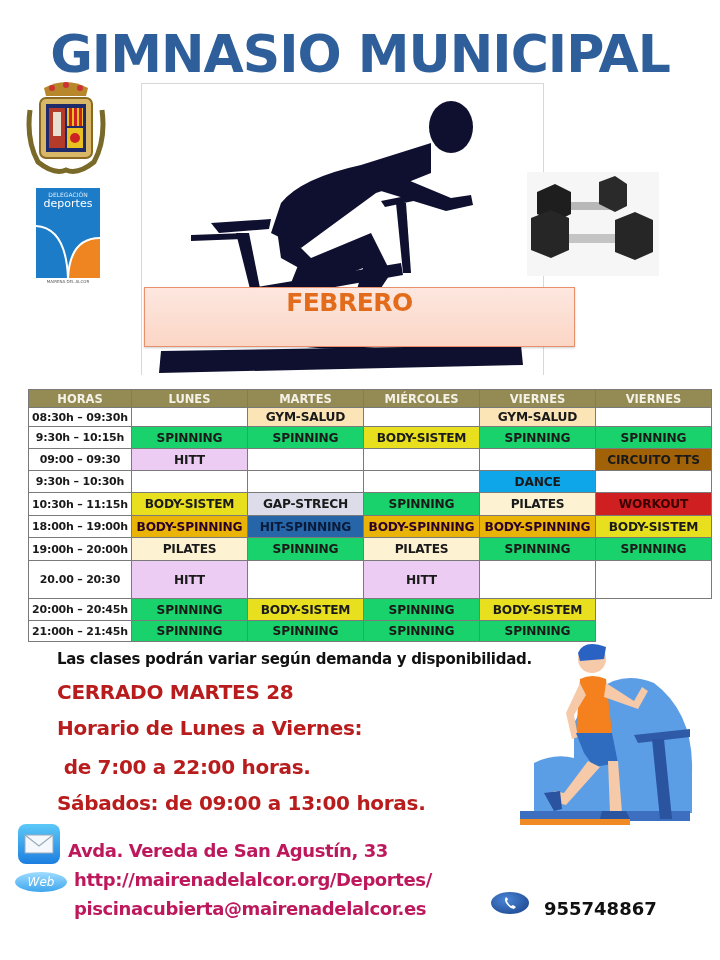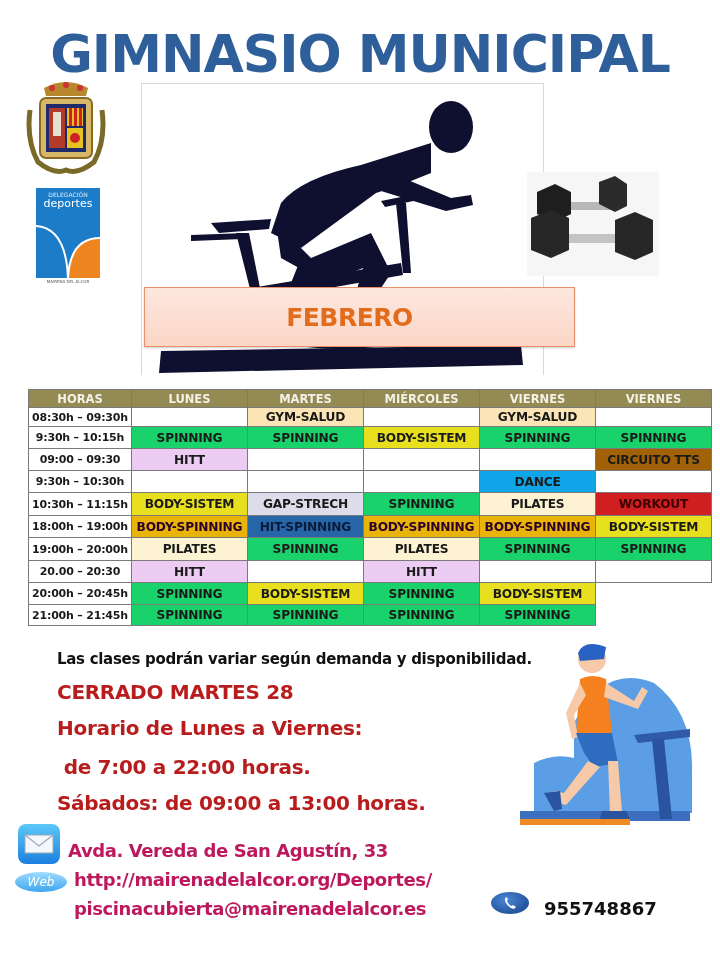--- a/index.html
+++ b/index.html
@@ -22,21 +22,21 @@
     border: 1px solid #d8d8d8; border-bottom: none; background: #fff;
   }
   .bike { position: absolute; left: 141px; top: 83px; width: 403px; height: 292px; }
 
   .dumbbell { position: absolute; left: 527px; top: 172px; width: 132px; height: 104px; }
 
   .month-banner {
     position: absolute; left: 144px; top: 287px; width: 431px; height: 60px;
     background: linear-gradient(#fde7df, #fbd6c6);
     border: 1px solid #e8906a; box-shadow: 0 1px 2px rgba(0,0,0,0.2);
-    display: flex; align-items: center; justify-content: center;
+    display: flex; justify-content: center;
   }
   .month-banner span {
     font-family: "DejaVu Sans", sans-serif; font-weight: bold; font-size: 25px;
     color: #e36c1c; letter-spacing: -0.5px; margin-left: -20px;
   }
 
   
   .schedule {
     position: absolute; left: 28px; top: 389px; border-collapse: collapse;
     font-family: "DejaVu Sans", sans-serif; font-weight: bold;
@@ -247,21 +247,21 @@
         <td class="day c-yellow">BODY-SISTEM</td>
       </tr>
       <tr style="height: 23px;">
         <td class="hora c-white">19:00h – 20:00h</td>
         <td class="day c-cream">PILATES</td>
         <td class="day c-green">SPINNING</td>
         <td class="day c-cream">PILATES</td>
         <td class="day c-green">SPINNING</td>
         <td class="day c-green">SPINNING</td>
       </tr>
-      <tr style="height: 22px; padding-left: 14px;">
+      <tr style="height: 38px; padding-left: 14px;">
         <td class="hora c-white">20.00 – 20:30</td>
         <td class="day c-lilac">HITT</td>
         <td class="day c-white"></td>
         <td class="day c-lilac">HITT</td>
         <td class="day c-white"></td>
         <td class="day c-white"></td>
       </tr>
       <tr style="height: 22px;">
         <td class="hora c-white">20:00h – 20:45h</td>
         <td class="day c-green">SPINNING</td>

